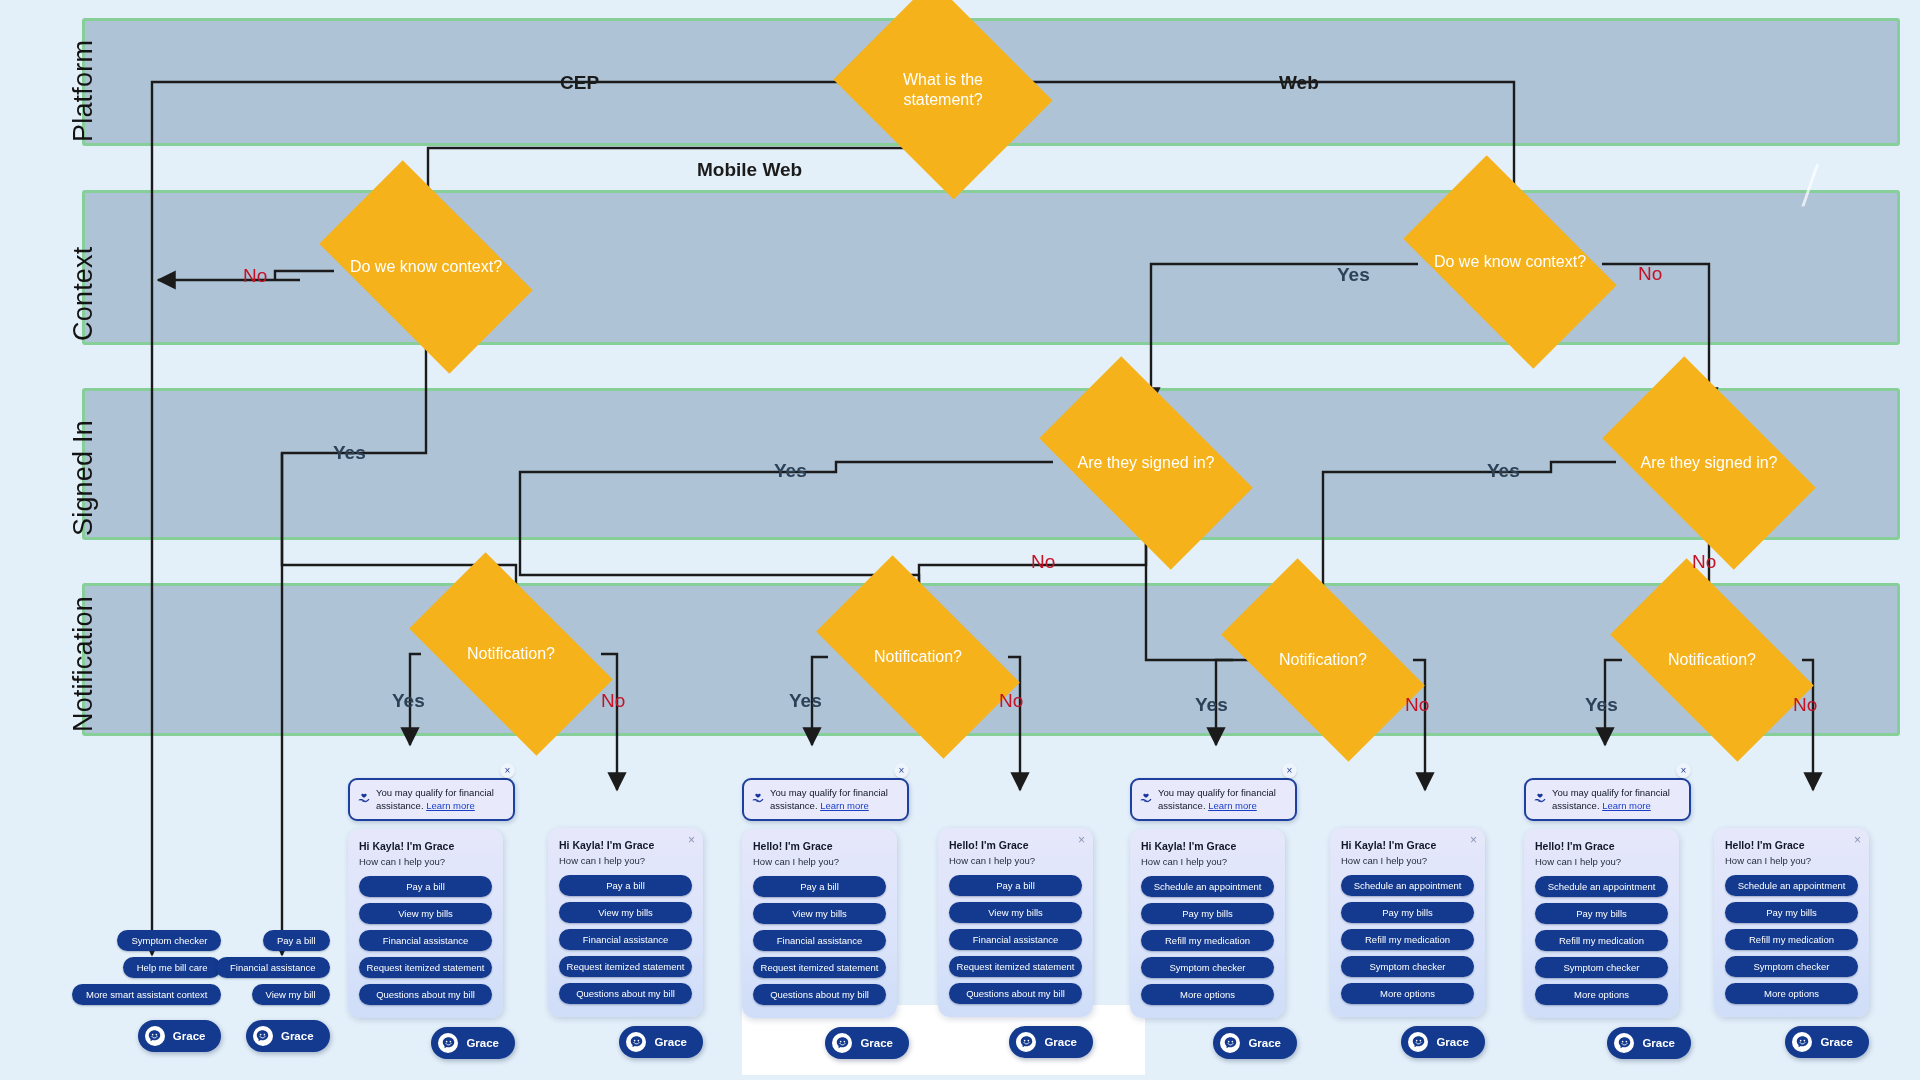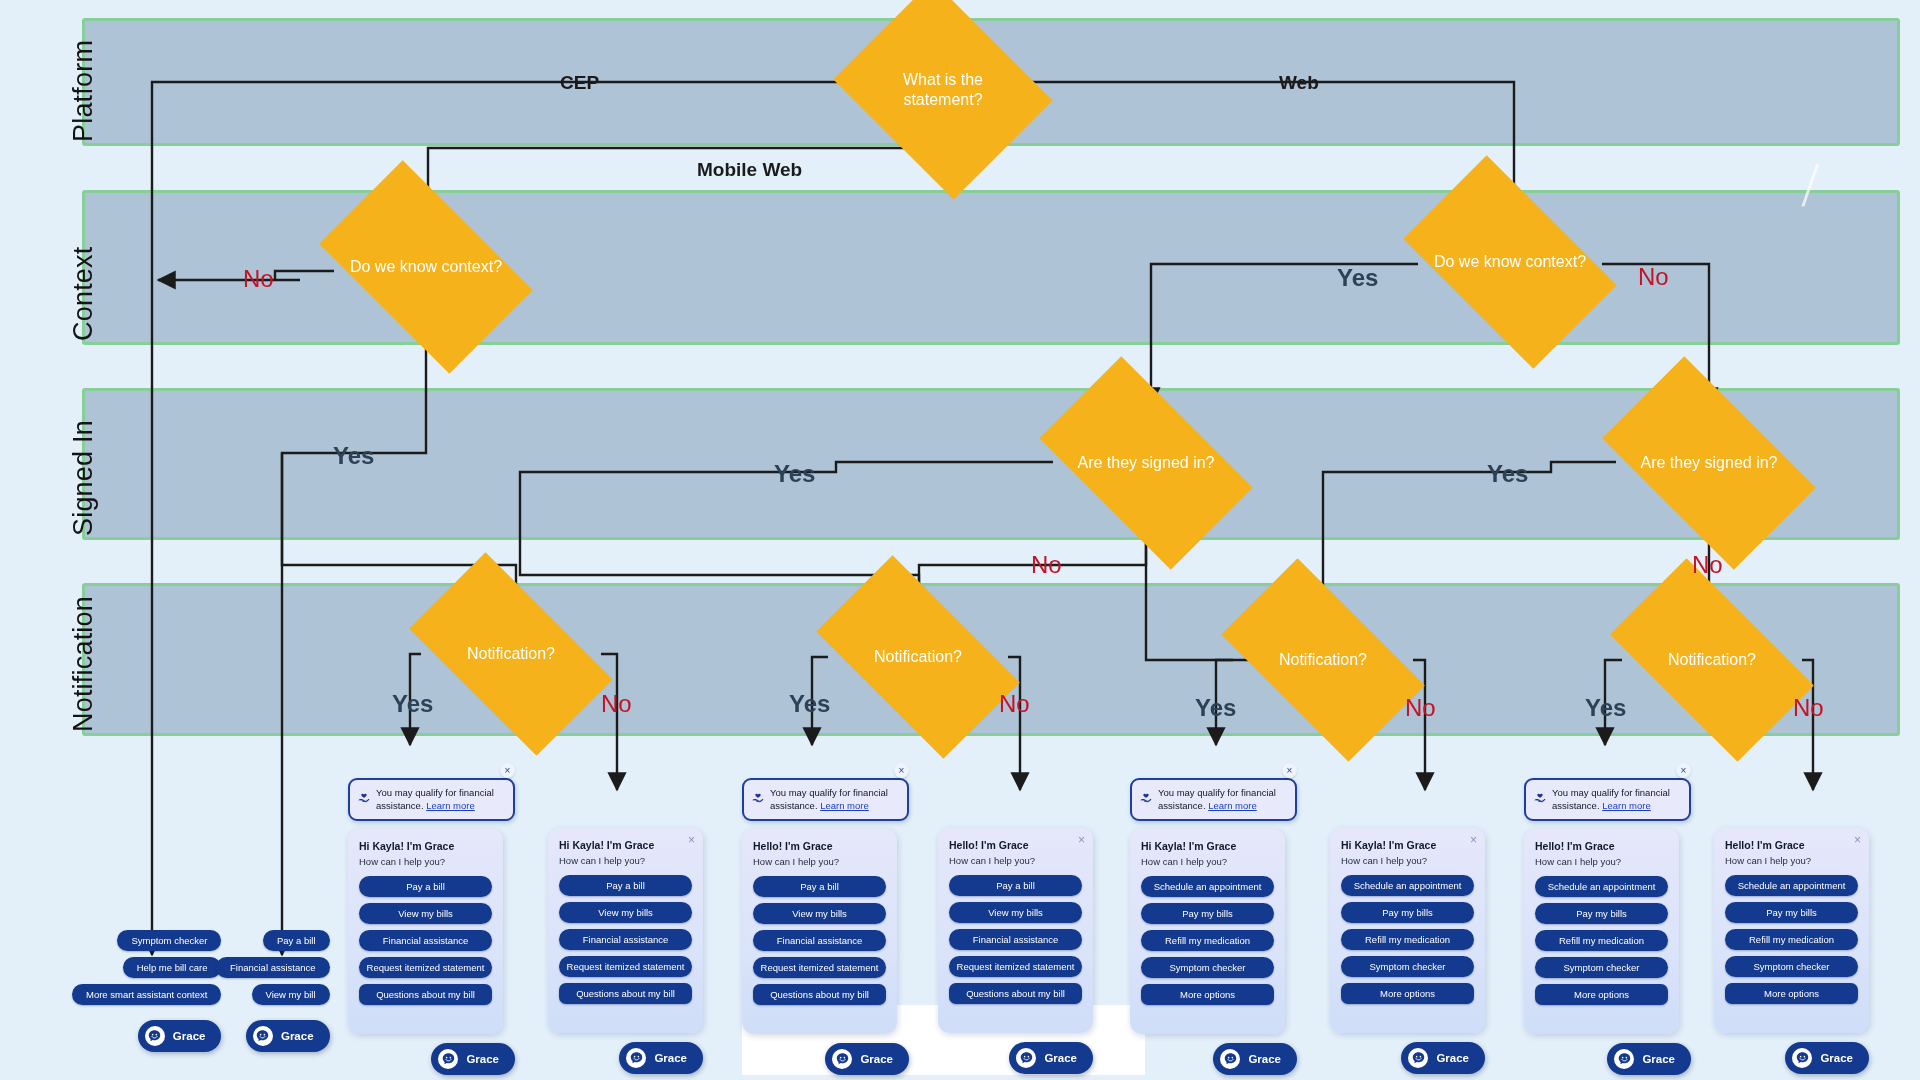--- a/index.html
+++ b/index.html
@@ -48,21 +48,21 @@
     position: absolute; inset: 0;
     background: #f5b21b;
     transform: rotate(45deg);
     z-index: -1;
   }
   .diamond .txt { position: relative; padding: 0 4px; }
 
   
   .elabel {
     position: absolute;
-    font-size: 24px;
+    font-size: 19px;
     white-space: nowrap;
     z-index: 6;
   }
   .elabel.yes { color: #2e4257; font-weight: bold; }
   .elabel.no  { color: #c41226; }
   .elabel.plat { color: #1b1b1b; font-weight: bold; font-size: 19px; }
 
   
   .widget { position: absolute; z-index: 8; }
 
@@ -113,21 +113,21 @@
     background: #133a8e;
     color: #ffffff;
     font-size: 9.5px;
     text-align: center;
     border-radius: 14px;
     padding: 5px 2px;
     margin-bottom: 6px;
     box-shadow: 0 1px 2px rgba(10,25,70,.3);
     white-space: nowrap; overflow: hidden;
   }
-  .opt:last-child { margin-bottom: 16px; border-radius: 7px; }
+  .opt:last-child { margin-bottom: 0; }
 
   .grace {
     display: flex; align-items: center; gap: 8px;
     background: #133a8e;
     color: #fff;
     border-radius: 20px;
     padding: 6px 16px 6px 7px;
     font-size: 11.5px; font-weight: bold;
     width: max-content;
     margin: 9px 0 0 auto;

